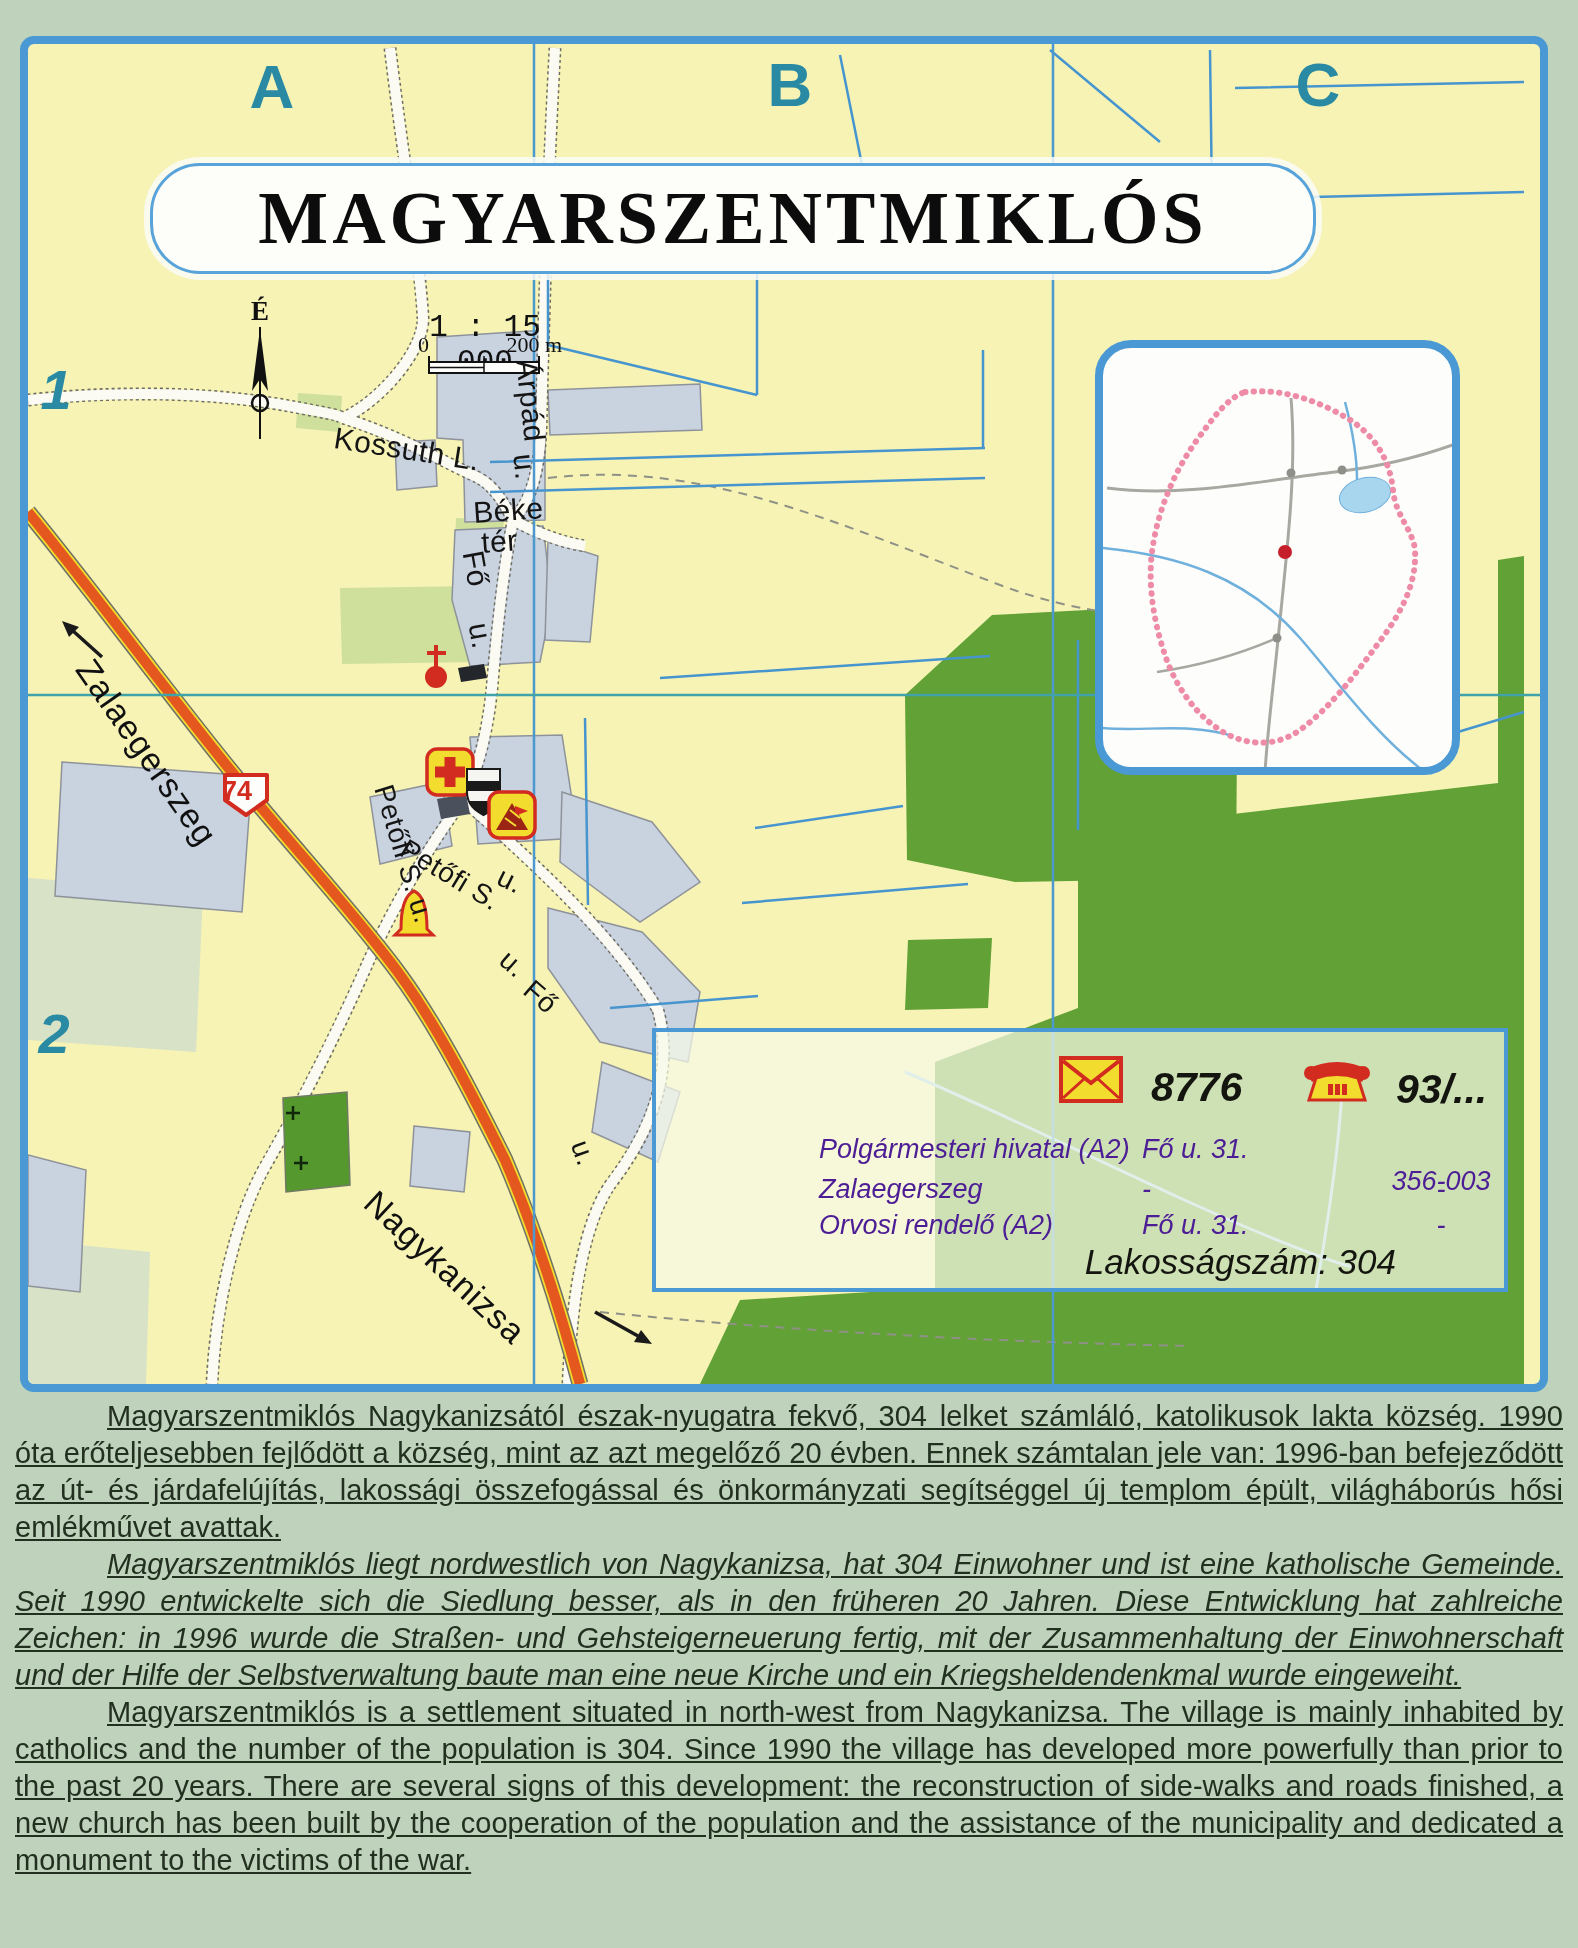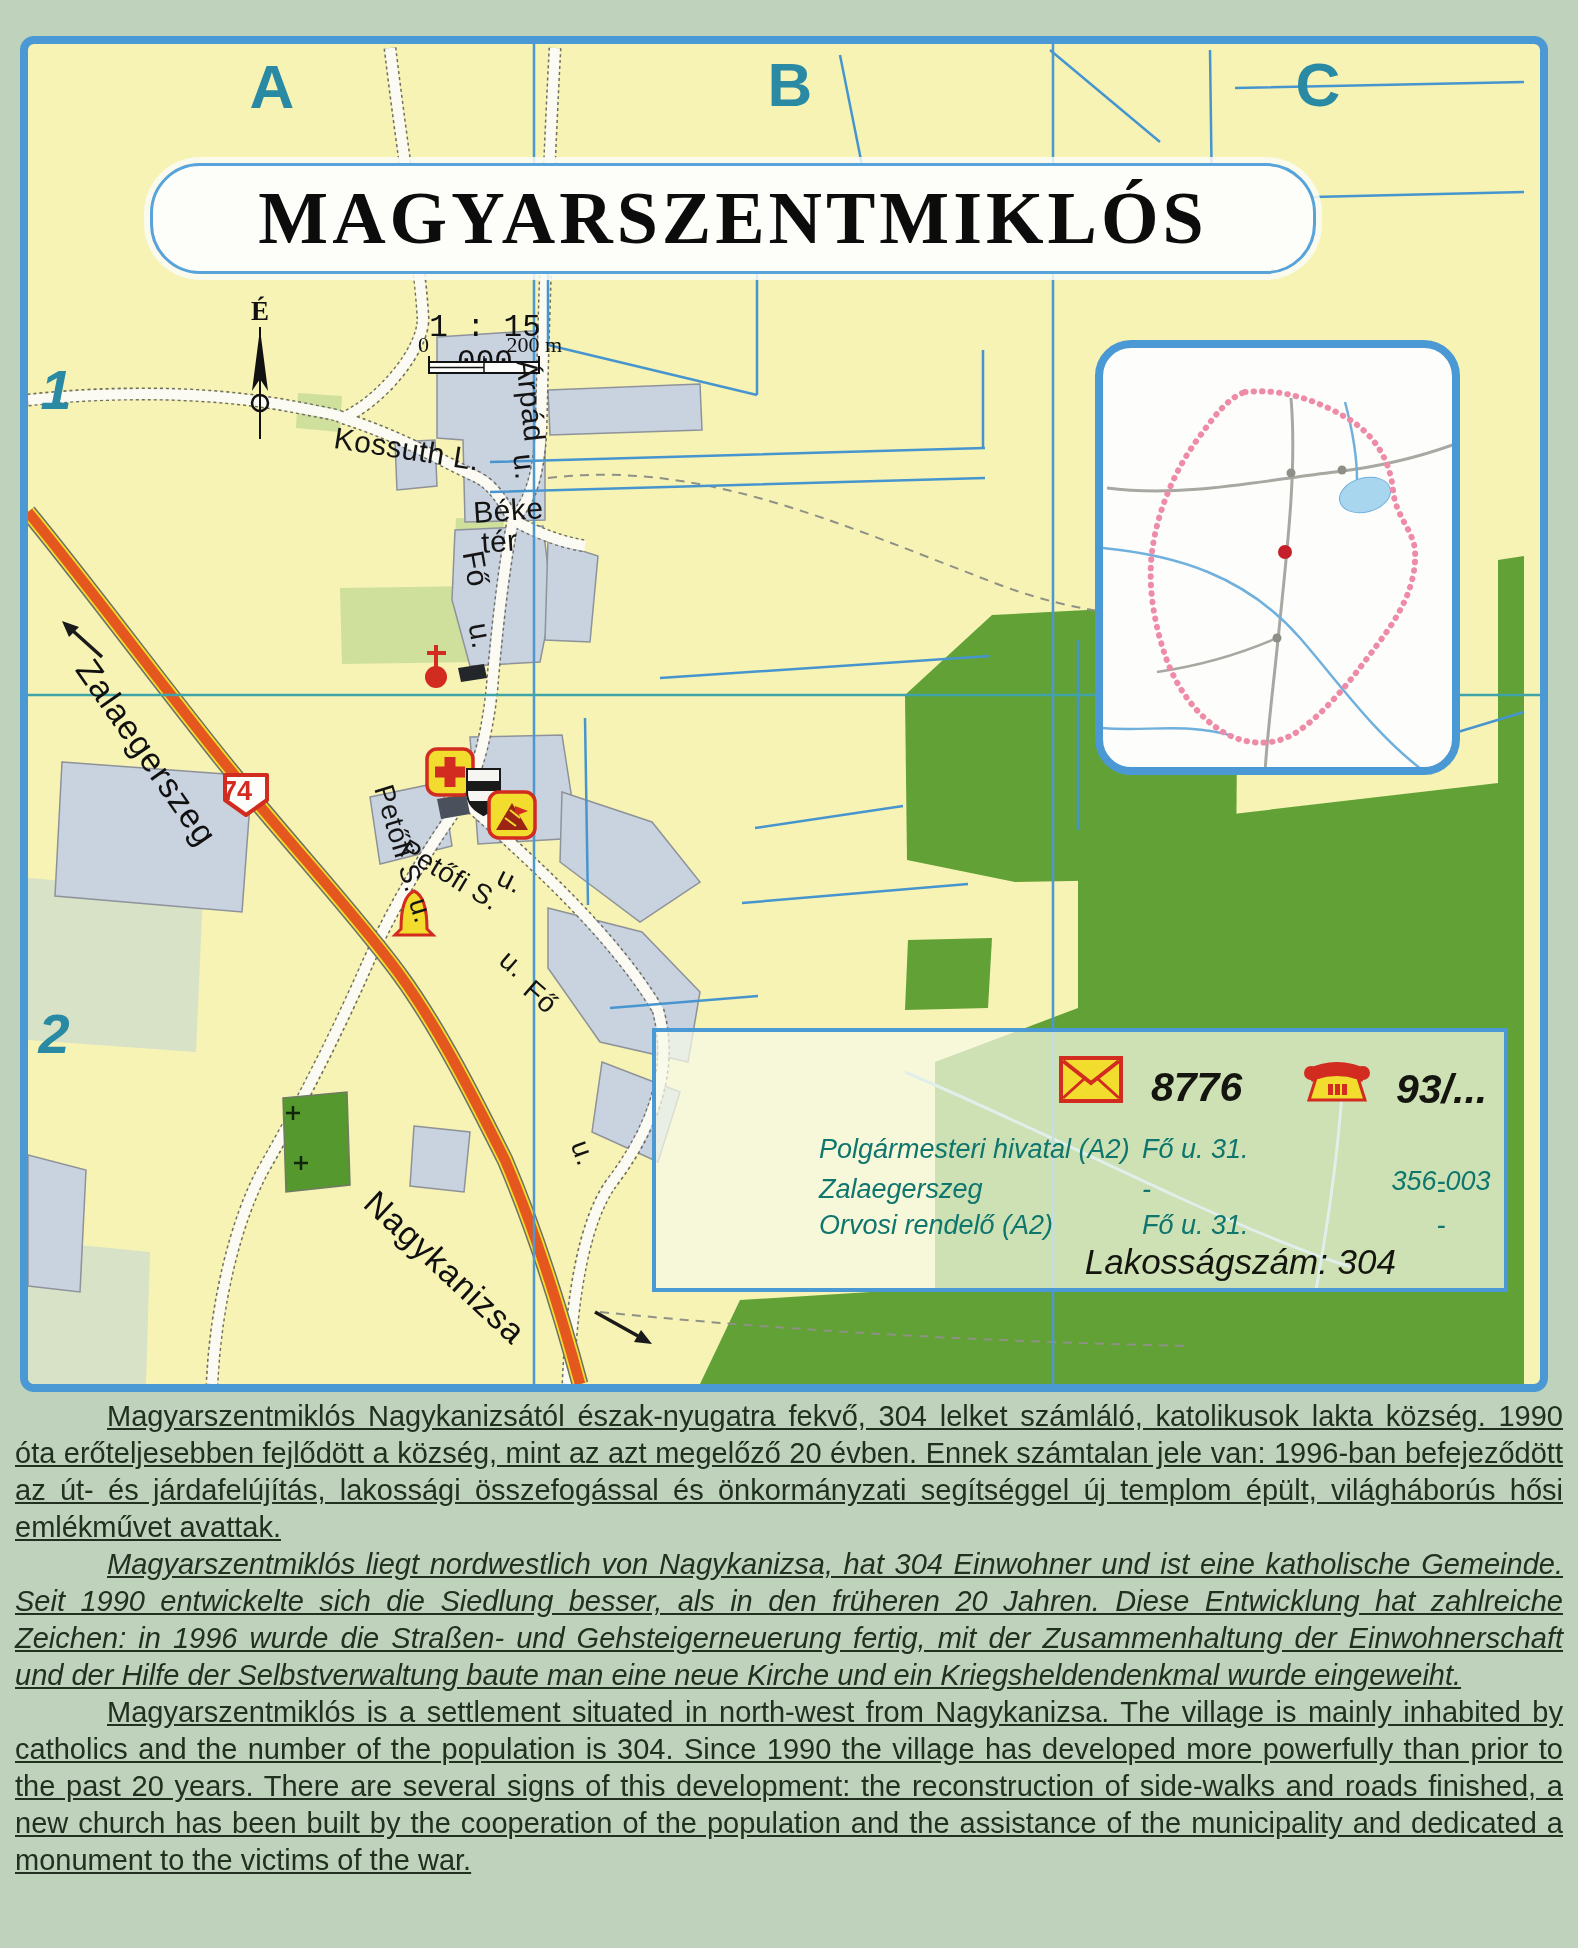--- a/index.html
+++ b/index.html
@@ -37,21 +37,21 @@
   .route-shield{position:absolute;left:194px;top:728px;width:48px;height:46px;}
   .route-shield span{position:absolute;left:0;top:4px;width:48px;
     font-size:27px;font-weight:bold;color:#d22b1f;}
 
   .street-label{position:absolute;transform-origin:0 0;color:#141414;white-space:nowrap;letter-spacing:.5px;}
   .dir-label{position:absolute;transform-origin:0 0;color:#101010;font-size:34px;white-space:nowrap;letter-spacing:1px;}
 
   .info-box{position:absolute;left:624px;top:984px;width:856px;height:264px;box-sizing:border-box;
     border:4px solid #4a99d4;background:rgba(247,250,231,.72);padding-left:33px;}
   .info-box .big-num{position:absolute;font-size:41px;font-weight:bold;font-style:italic;color:#15150f;}
-  .info-row span{position:absolute;font-style:italic;font-size:27px;color:#0f766e;white-space:nowrap;}
+  .info-row span{position:absolute;font-style:italic;font-size:27px;color:#4c1d95;white-space:nowrap;}
   .col-name{left:163px;}
   .col-addr{left:486px;}
   .col-phone{left:700px;width:170px;text-align:center;}
   .info-footer{position:absolute;left:280px;top:210px;width:460px;text-align:right;
     font-style:italic;font-size:35px;color:#15150f;}
 
   
   .text-block{position:absolute;left:0;top:1398px;width:1578px;padding:0 15px;box-sizing:border-box;}
   .text-block p{margin:0;font-size:29px;line-height:37px;text-align:justify;text-indent:92px;color:#22301f;text-decoration:underline;}
   .p-hu{margin-top:24px;}

